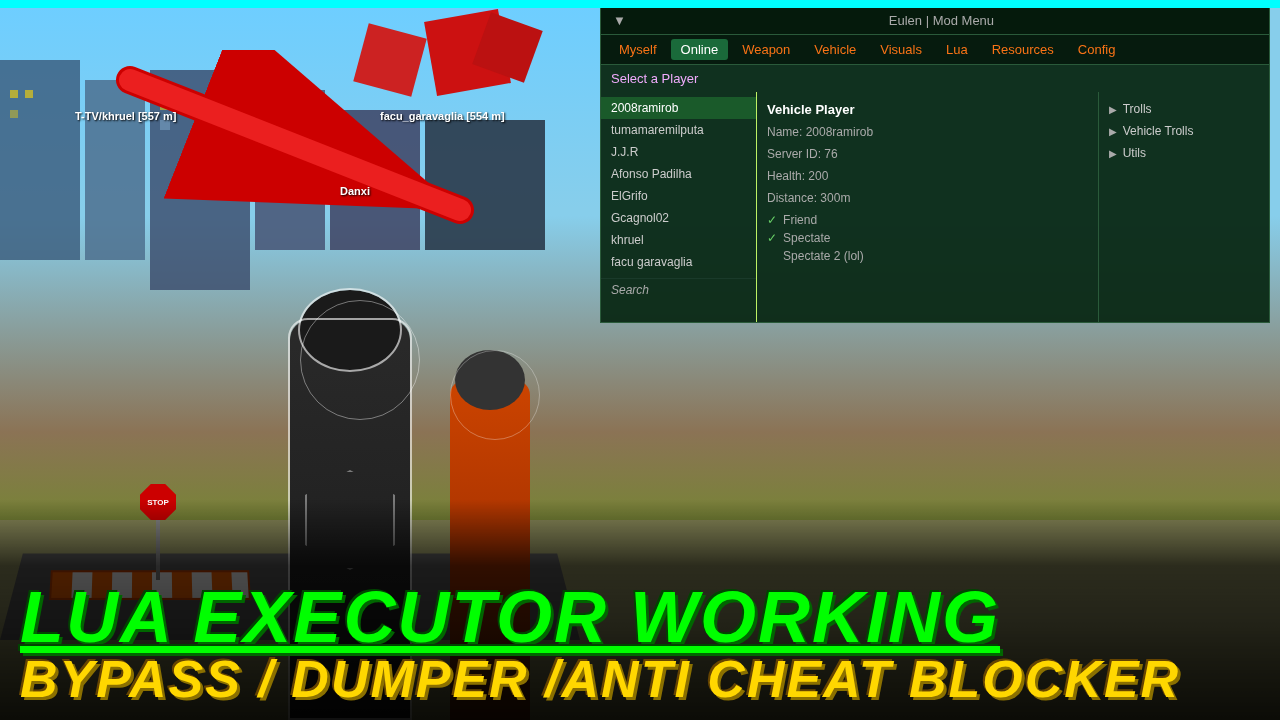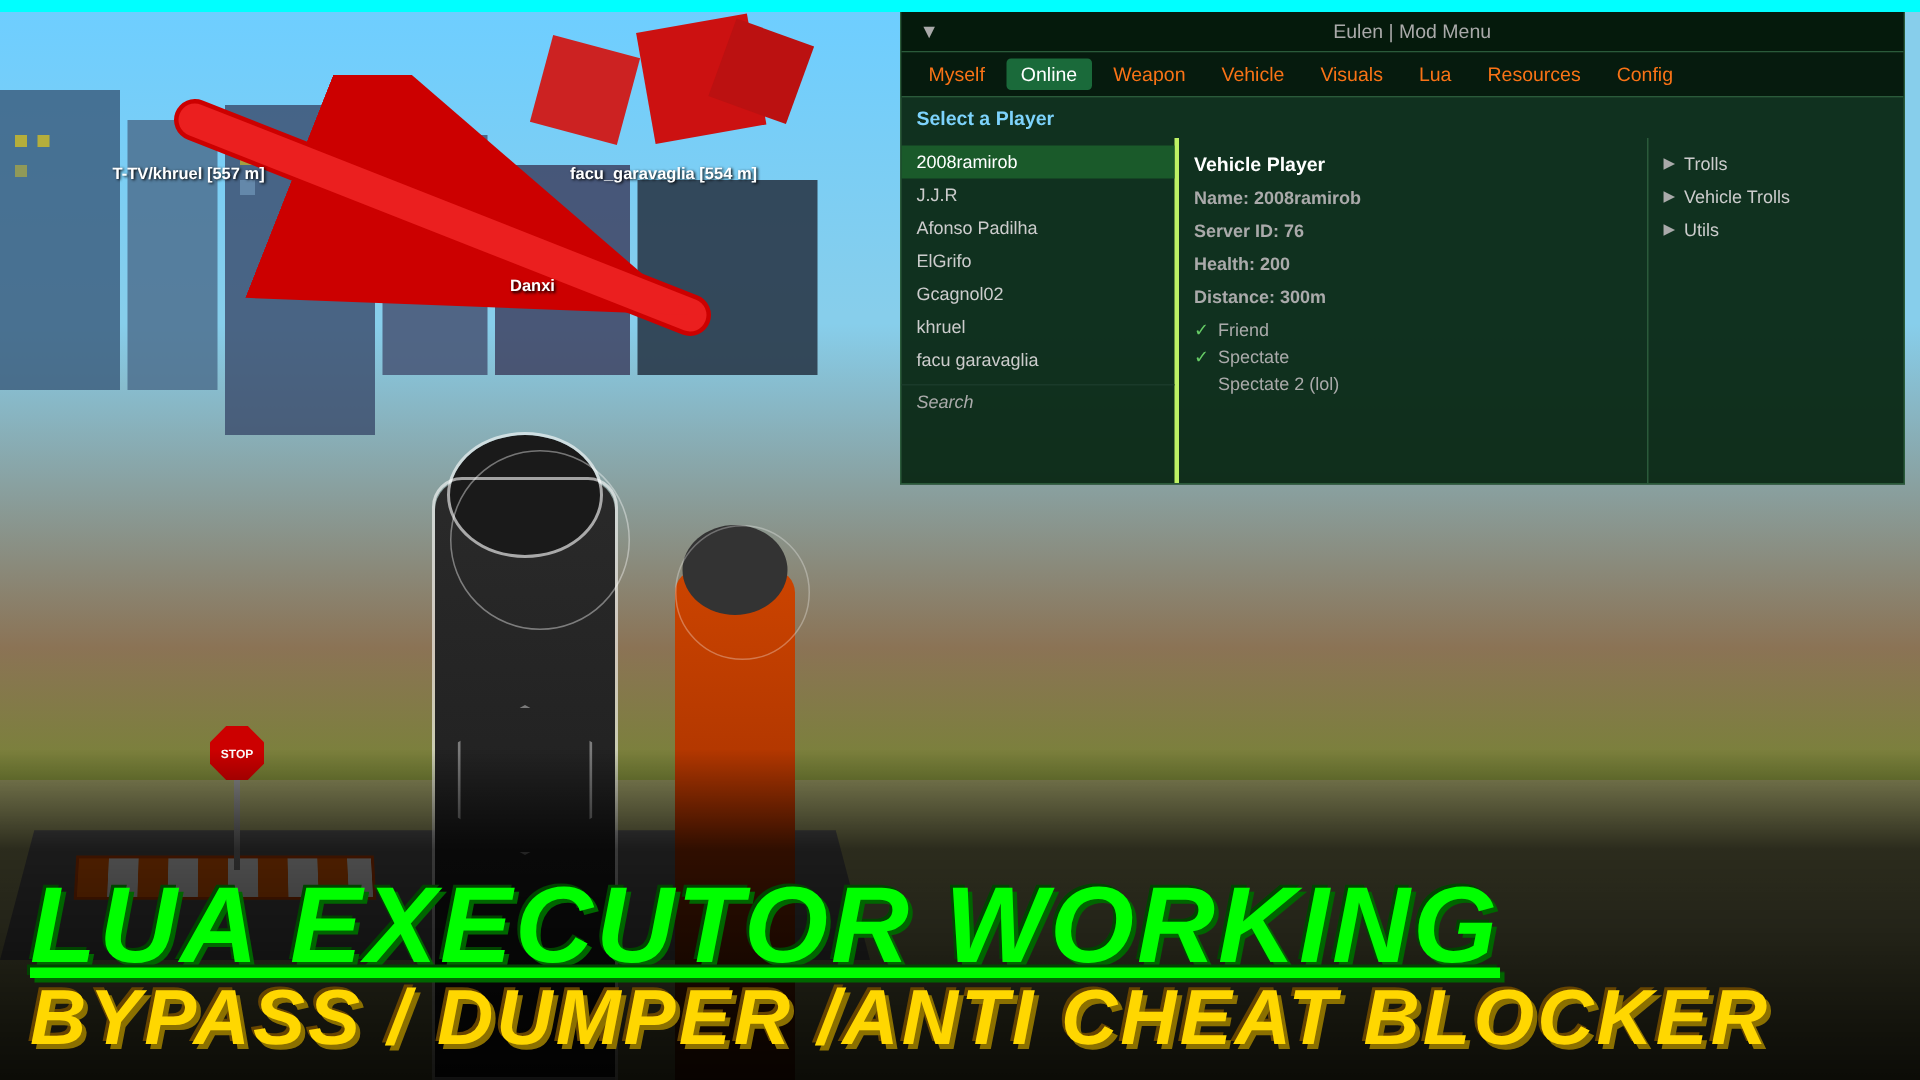--- a/index.html
+++ b/index.html
@@ -86,29 +86,29 @@
       color: white;
     }
 
     .mod-menu-content {
       display: flex;
       min-height: 230px;
     }
 
     .section-header {
       padding: 6px 10px;
-      color: #7dd3fc;
+      color: #f0abfc;
       font-size: 13px;
-      font-weight: bold;
+      font-weight: normal;
     }
 
     
     .player-list {
-      width: 185px;
-      border-right: 3px solid #bef264;
+      width: 156px;
+      border-right: 1px solid #bef264;
       padding: 5px 0;
     }
 
     .player-item {
       padding: 4px 10px;
       color: #cccccc;
       font-size: 12px;
       cursor: pointer;
     }
 
@@ -138,21 +138,20 @@
       font-size: 13px;
       font-weight: bold;
       margin-bottom: 6px;
     }
 
     .info-row {
       color: #aaaaaa;
       font-size: 12px;
       margin-bottom: 4px;
       line-height: 1.5;
-      font-weight: bold;
     }
 
     .check-item {
       display: flex;
       align-items: center;
       gap: 6px;
       margin-bottom: 4px;
       color: #aaaaaa;
       font-size: 12px;
     }
@@ -422,20 +421,21 @@
     <div class="tab-item">Resources</div>
     <div class="tab-item">Config</div>
   </div>
 
   <div class="section-header">Select a Player</div>
 
   <div class="mod-menu-content">
 
     <div class="player-list">
       <div class="player-item selected">2008ramirob</div>
+      <div class="player-item">tumamaremilputa</div>
       <div class="player-item">J.J.R</div>
       <div class="player-item">Afonso Padilha</div>
       <div class="player-item">ElGrifo</div>
       <div class="player-item">Gcagnol02</div>
       <div class="player-item">khruel</div>
       <div class="player-item">facu garavaglia</div>
       <div class="search-item">Search</div>
     </div>
 
     <div class="player-info">

